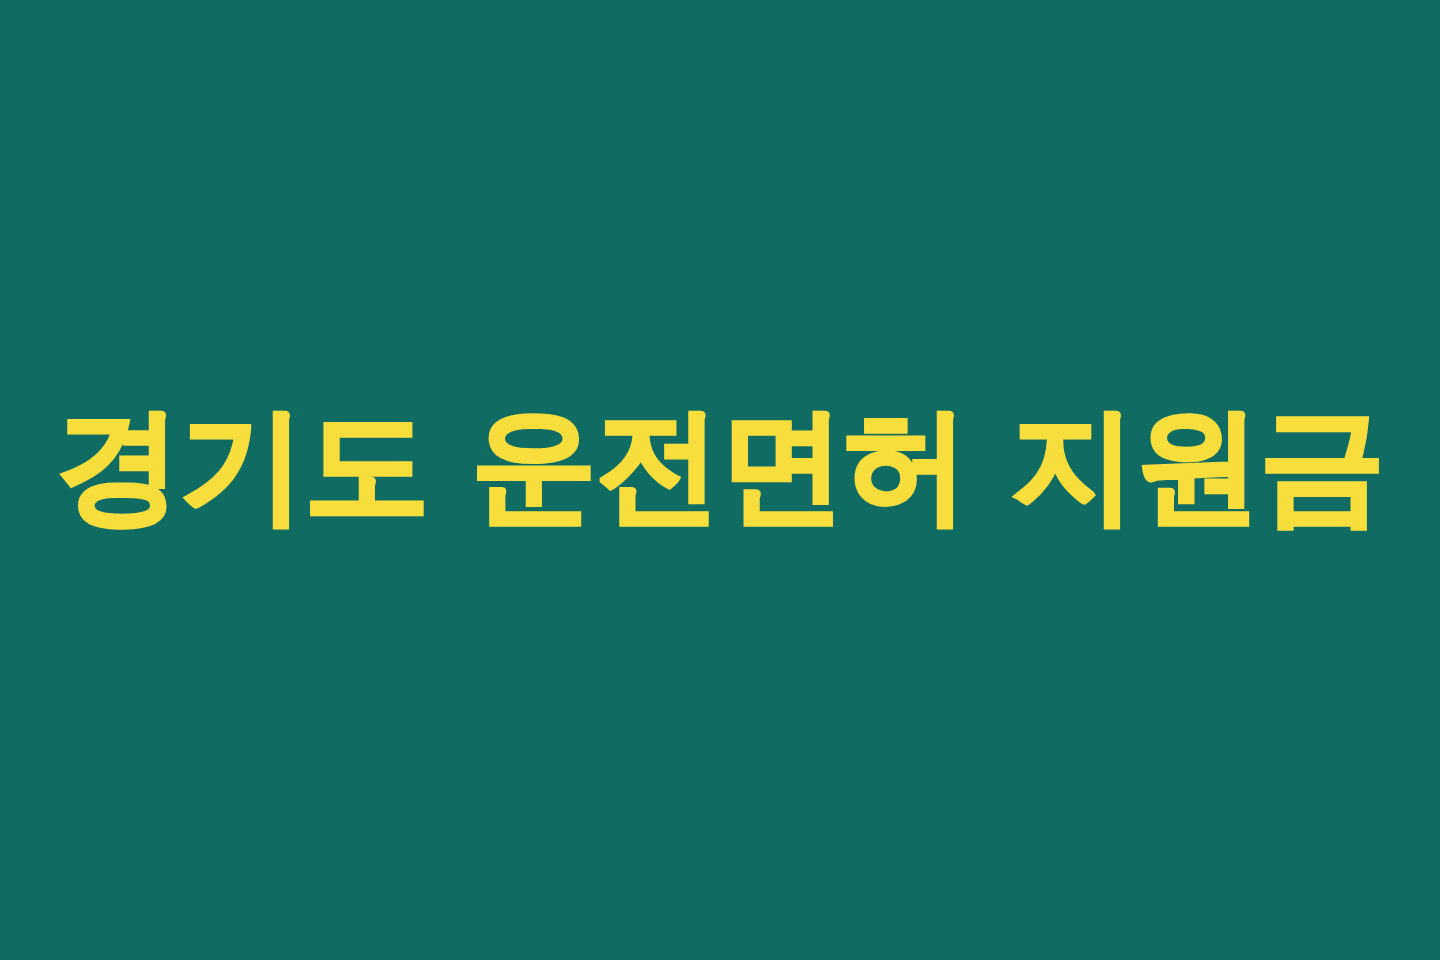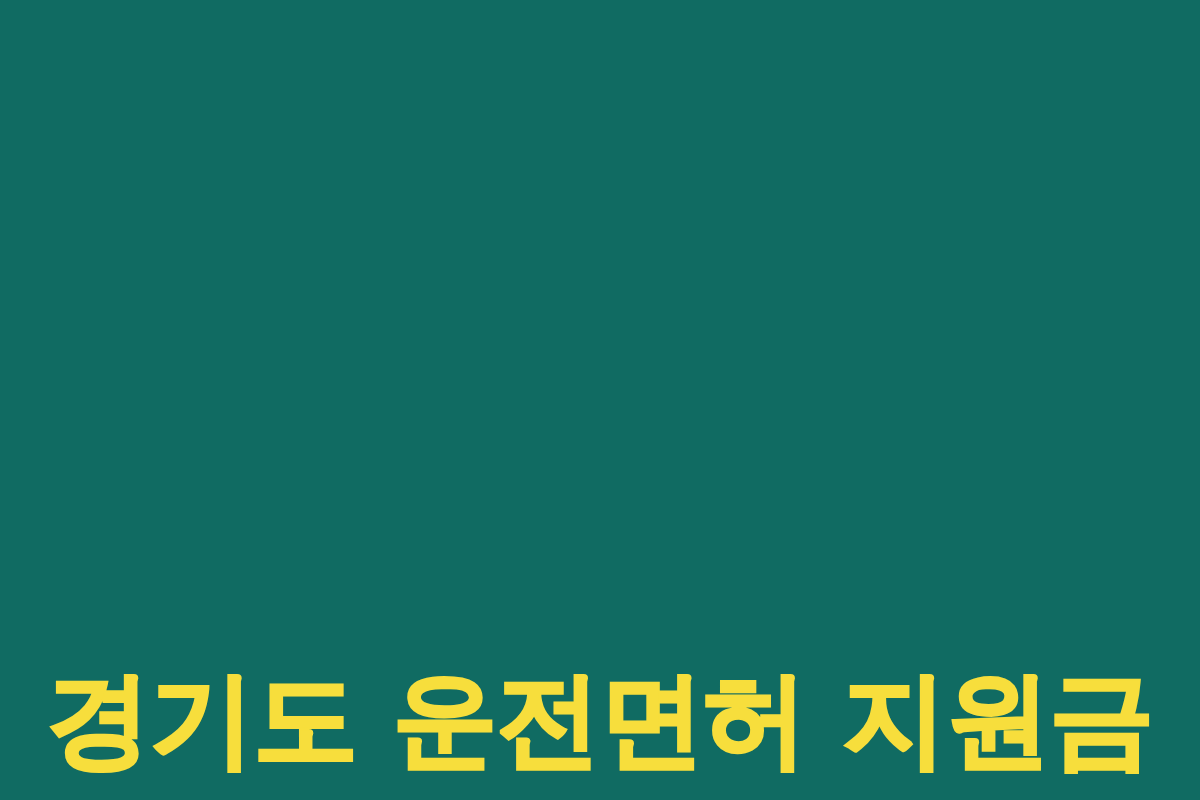--- a/index.html
+++ b/index.html
@@ -62,21 +62,21 @@
   }
 
   #headline-line-2 {
     
     font-size: 102px;
   }
 </style>
 </head>
 <body>
 
-<div id="banner-canvas" style="background-color: rgb(16, 107, 98); justify-content: flex-end;">
+<div id="banner-canvas" style="background-color: rgb(16, 107, 98);">
 
   <div id="headline-block">
 
     <span class="headline-line" id="headline-line-1" style="color: rgb(247, 222, 60); -webkit-text-stroke-color: rgb(247, 222, 60);">경기도 운전면허 지원금</span>
 
 
   </div>
 </div>
 
 </body></html>

